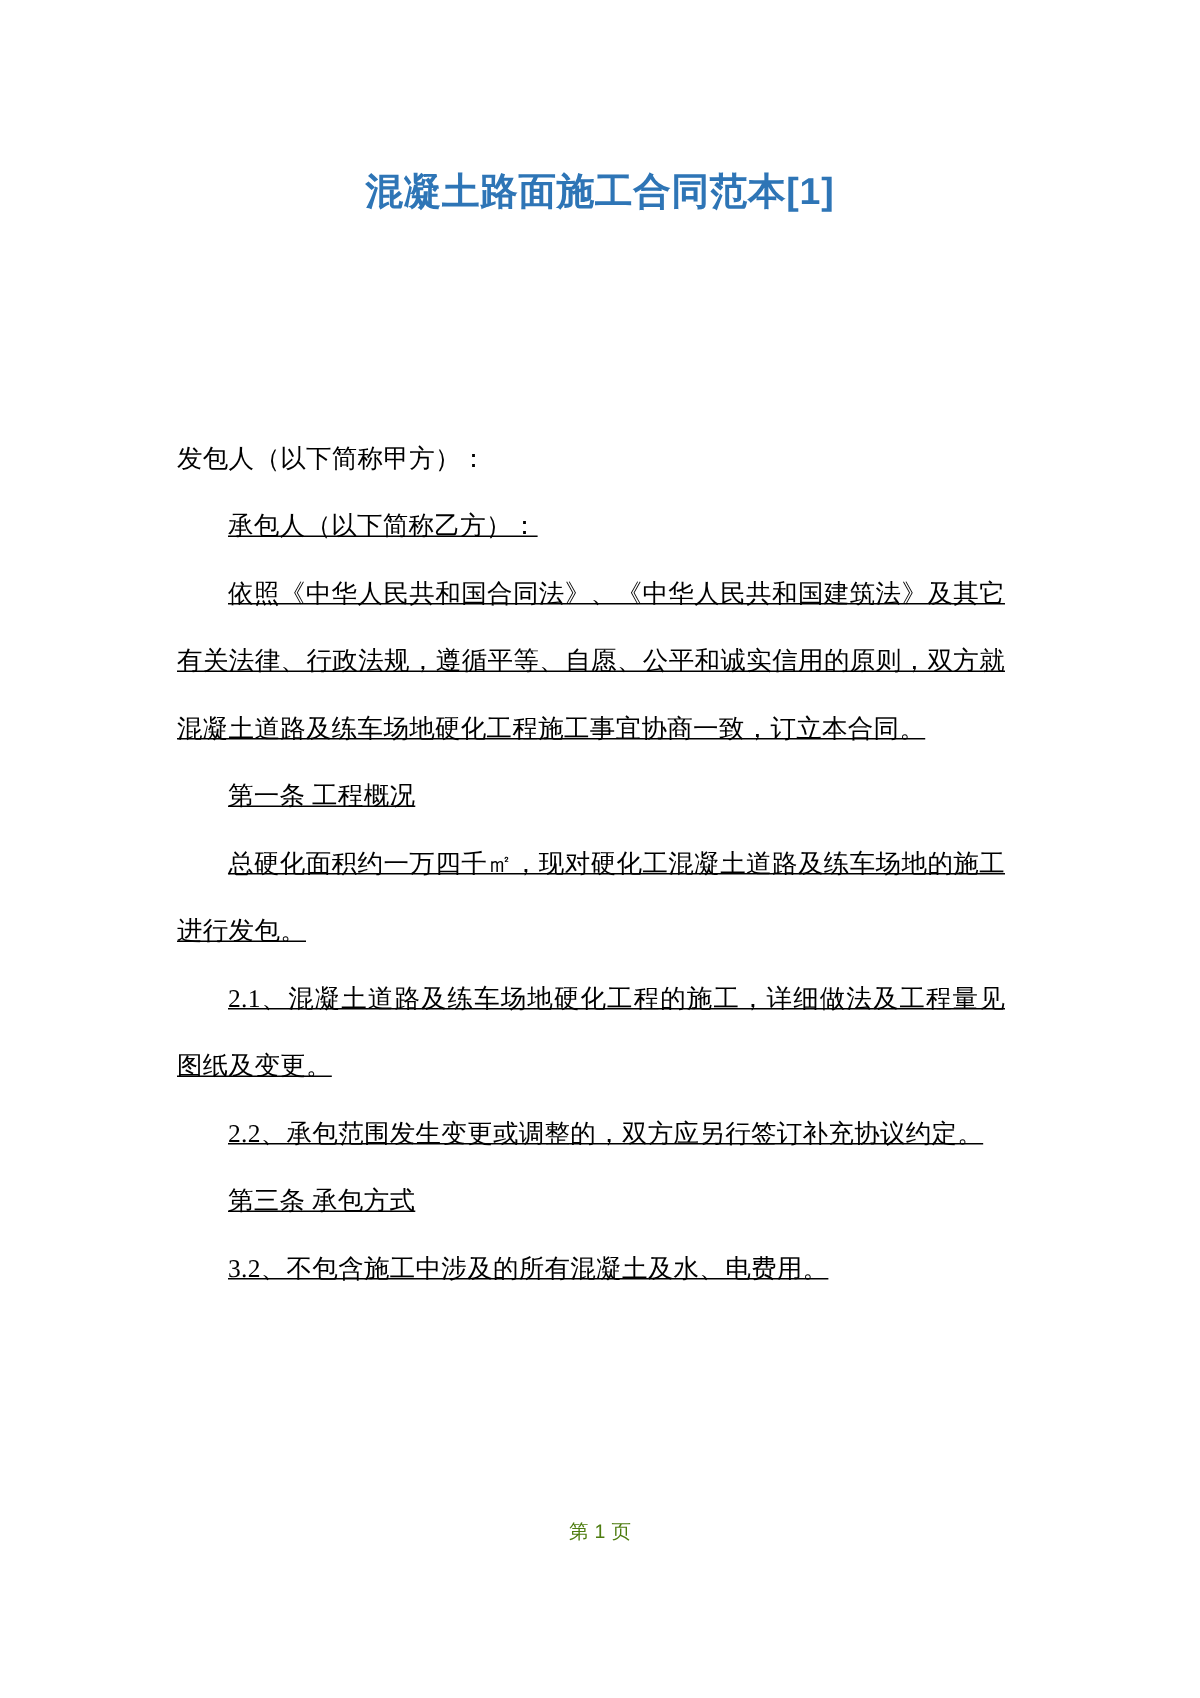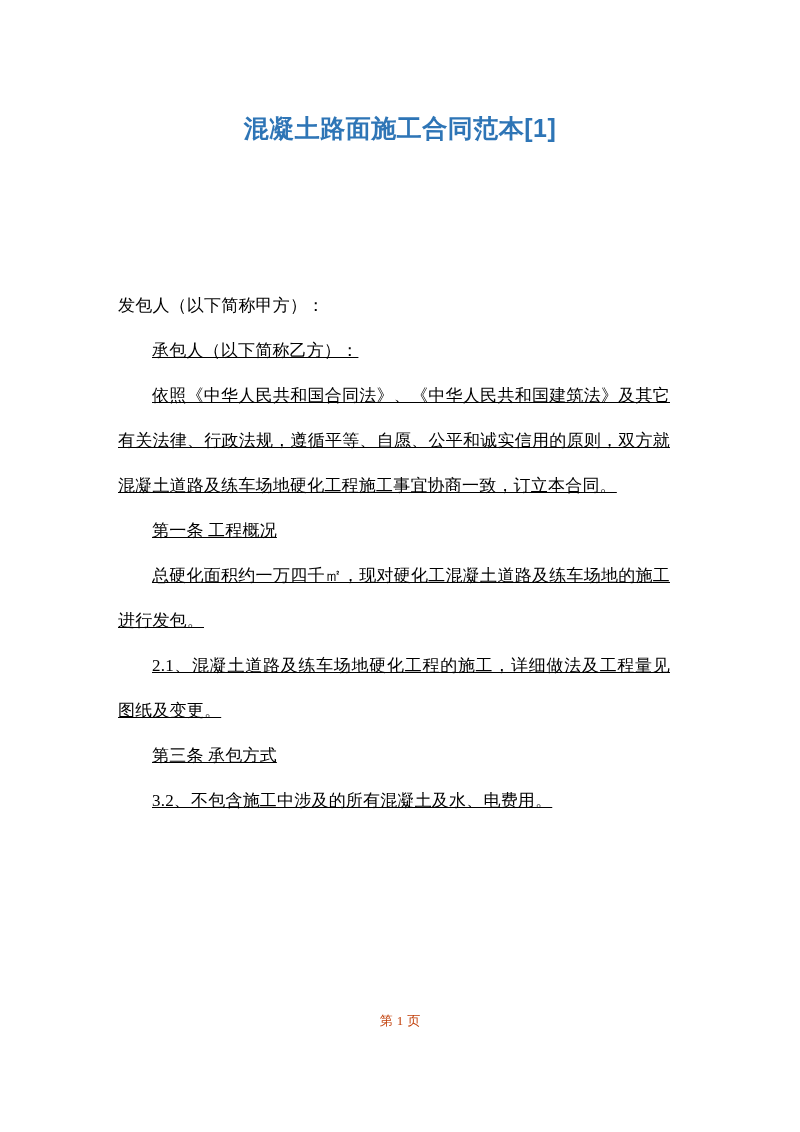--- a/index.html
+++ b/index.html
@@ -47,43 +47,44 @@
   p.indent {
     text-indent: 2em;
     text-decoration: underline;
   }
   .footer {
     position: absolute;
     left: 0;
     right: 0;
     bottom: 62px;
     text-align: center;
-    font-family: Liberation Serif, serif;
+    font-family: Liberation Sans, sans-serif;
     font-size: 13px;
-    color: #c2410c;
+    color: #4d7c0f;
   }
   .footer .page-num {
     display: inline-block;
     padding: 0 4px;
   }
 </style>
 </head>
 <body>
 
 <div class="page">
 
   <h1 class="doc-title">混凝土路面施工合同范本[1]</h1>
 
   <div class="body-block">
     <p class="para">发包人（以下简称甲方）：</p>
     <p class="para indent">承包人（以下简称乙方）：</p>
     <p class="para indent">依照《中华人民共和国合同法》、《中华人民共和国建筑法》及其它有关法律、行政法规，遵循平等、自愿、公平和诚实信用的原则，双方就混凝土道路及练车场地硬化工程施工事宜协商一致，订立本合同。</p>
     <p class="para indent">第一条 工程概况</p>
     <p class="para indent">总硬化面积约一万四千㎡，现对硬化工混凝土道路及练车场地的施工进行发包。</p>
     <p class="para indent">2.1、混凝土道路及练车场地硬化工程的施工，详细做法及工程量见图纸及变更。</p>
+    <p class="para indent">2.2、承包范围发生变更或调整的，双方应另行签订补充协议约定。</p>
     <p class="para indent">第三条 承包方式</p>
     <p class="para indent">3.2、不包含施工中涉及的所有混凝土及水、电费用。</p>
   </div>
 
   <div class="footer">
     <span>第</span><span class="page-num">1</span><span>页</span>
   </div>
 
 </div>
 

